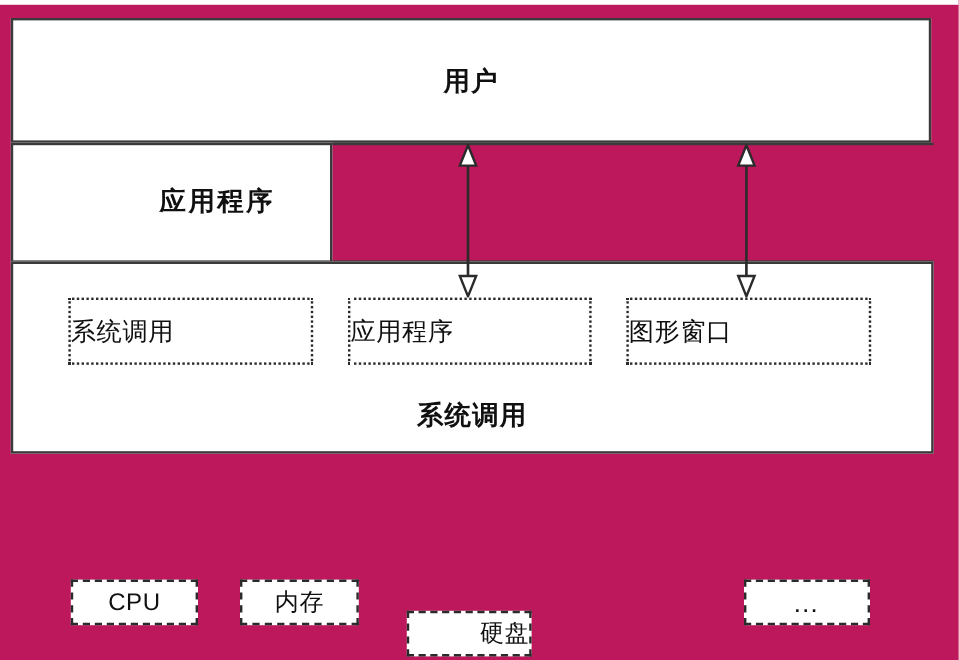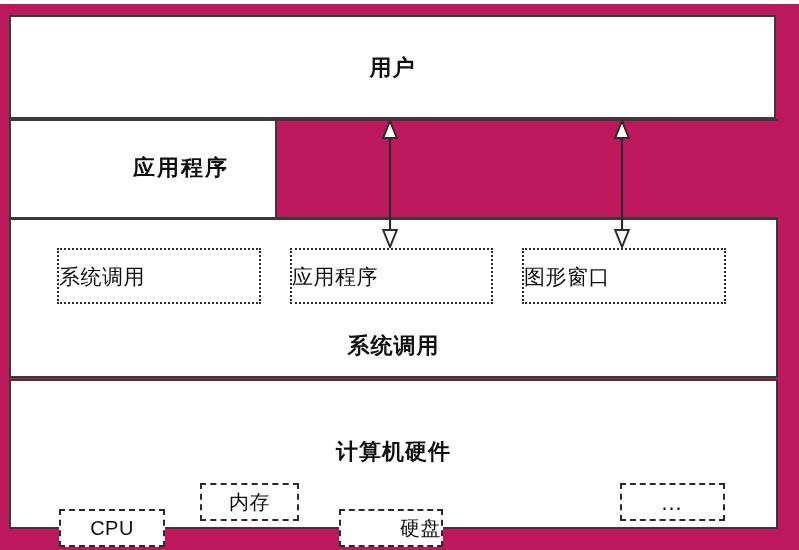--- a/index.html
+++ b/index.html
@@ -116,25 +116,22 @@
   </div>
 
   <div class="abs chip-dotted" style="left:290px; top:248px; width:203px; height:56px;">
     <span class="chip-label">应用程序</span>
   </div>
 
   <div class="abs chip-dotted" style="left:522px; top:248px; width:204px; height:56px;">
     <span class="chip-label">图形窗口</span>
   </div>
 
-  <div class="abs layer" style="left:9px; top:379px; width:769px; height:150px;">
-    <div class="layer-title" style="top:58px;">计算机硬件</div>
-  </div>
 
-  <div class="abs chip-dashed" style="left:59px; top:483px; width:106px; height:38px;margin-top:26px;">
+  <div class="abs chip-dashed" style="left:59px; top:483px; width:106px; height:38px;">
     <span class="chip-label">CPU</span>
   </div>
 
   <div class="abs chip-dashed" style="left:200px; top:483px; width:99px; height:38px;">
     <span class="chip-label">内存</span>
   </div>
 
   <div class="abs chip-dashed" style="left:339px; top:509px; width:104px; height:38px;justify-content:flex-end;">
     <span class="chip-label">硬盘</span>
   </div>

